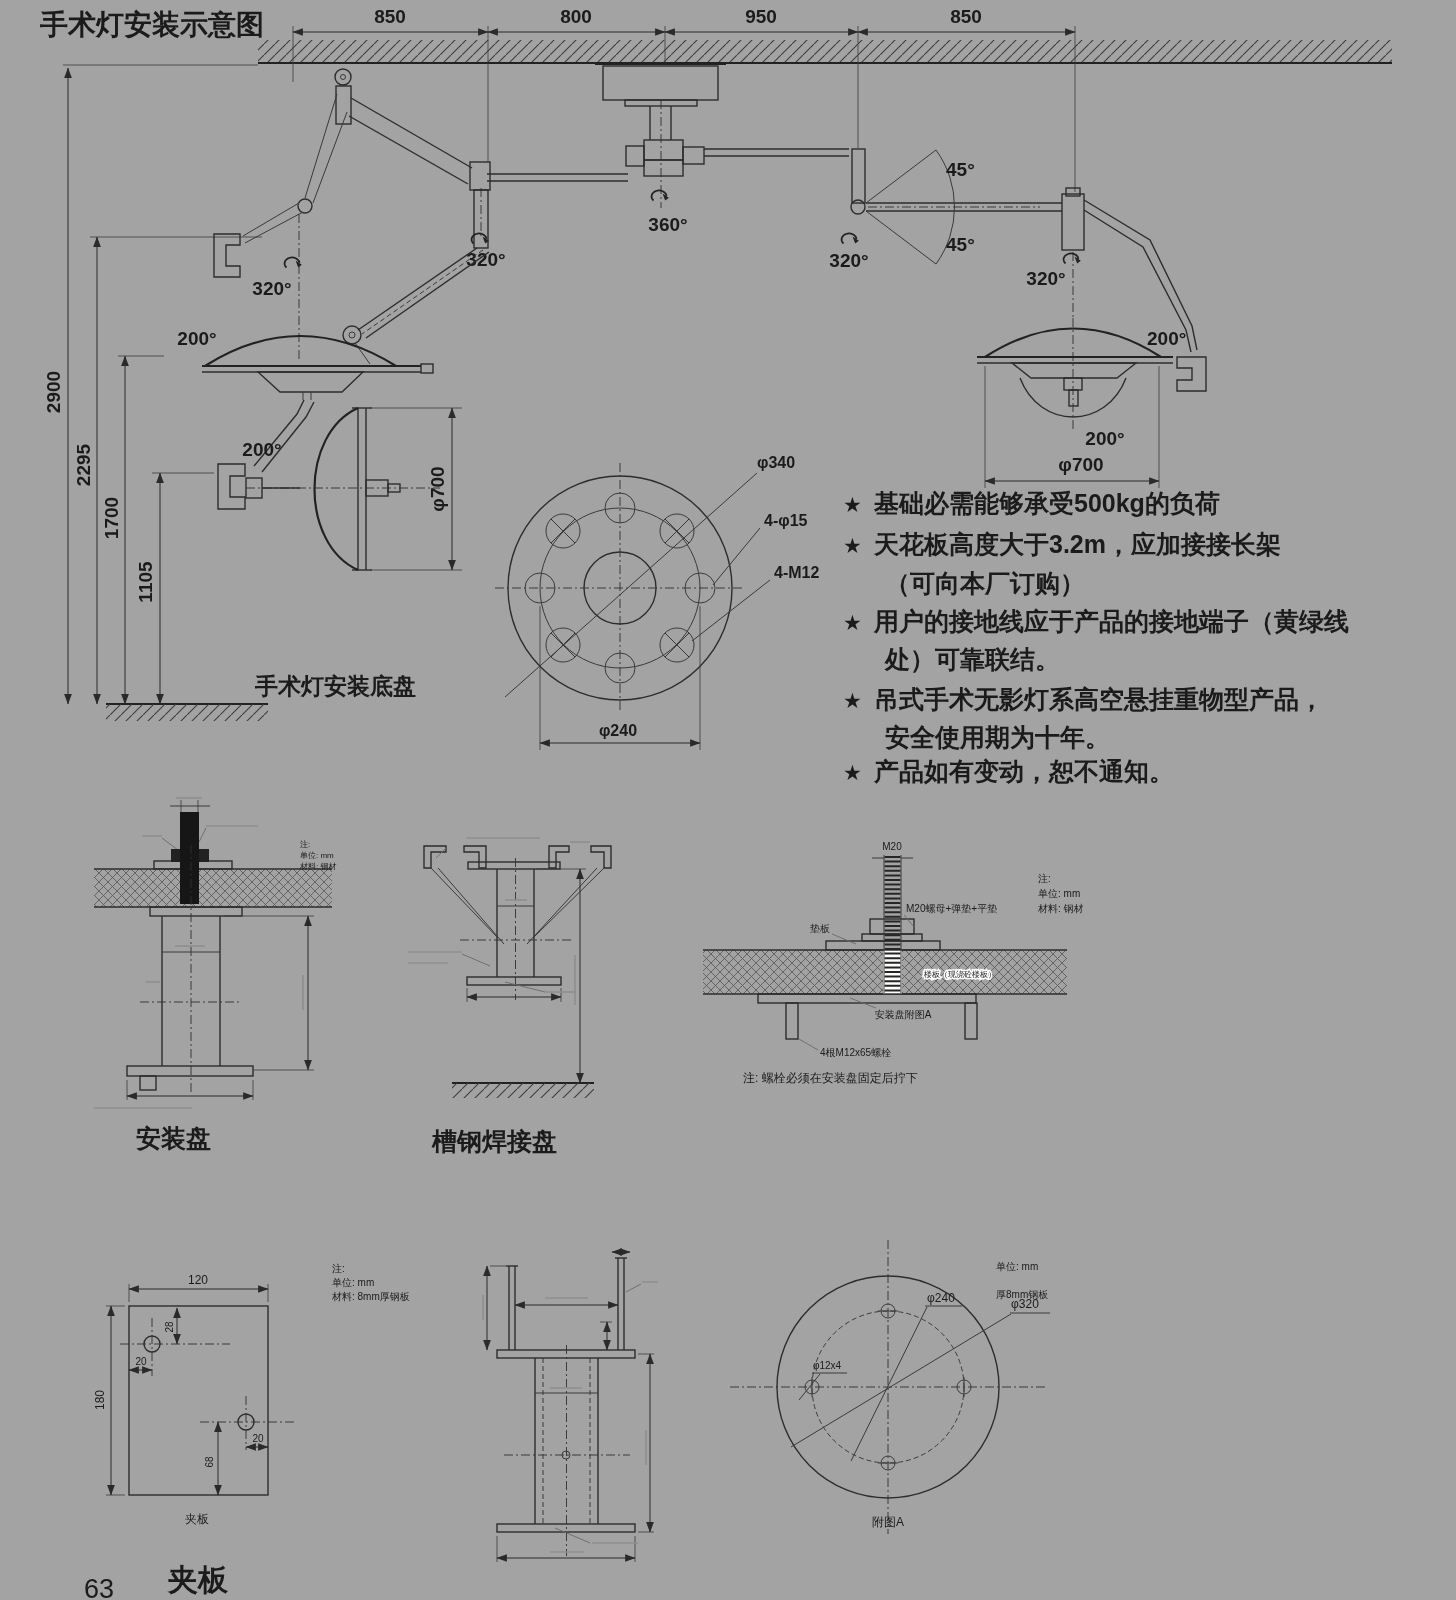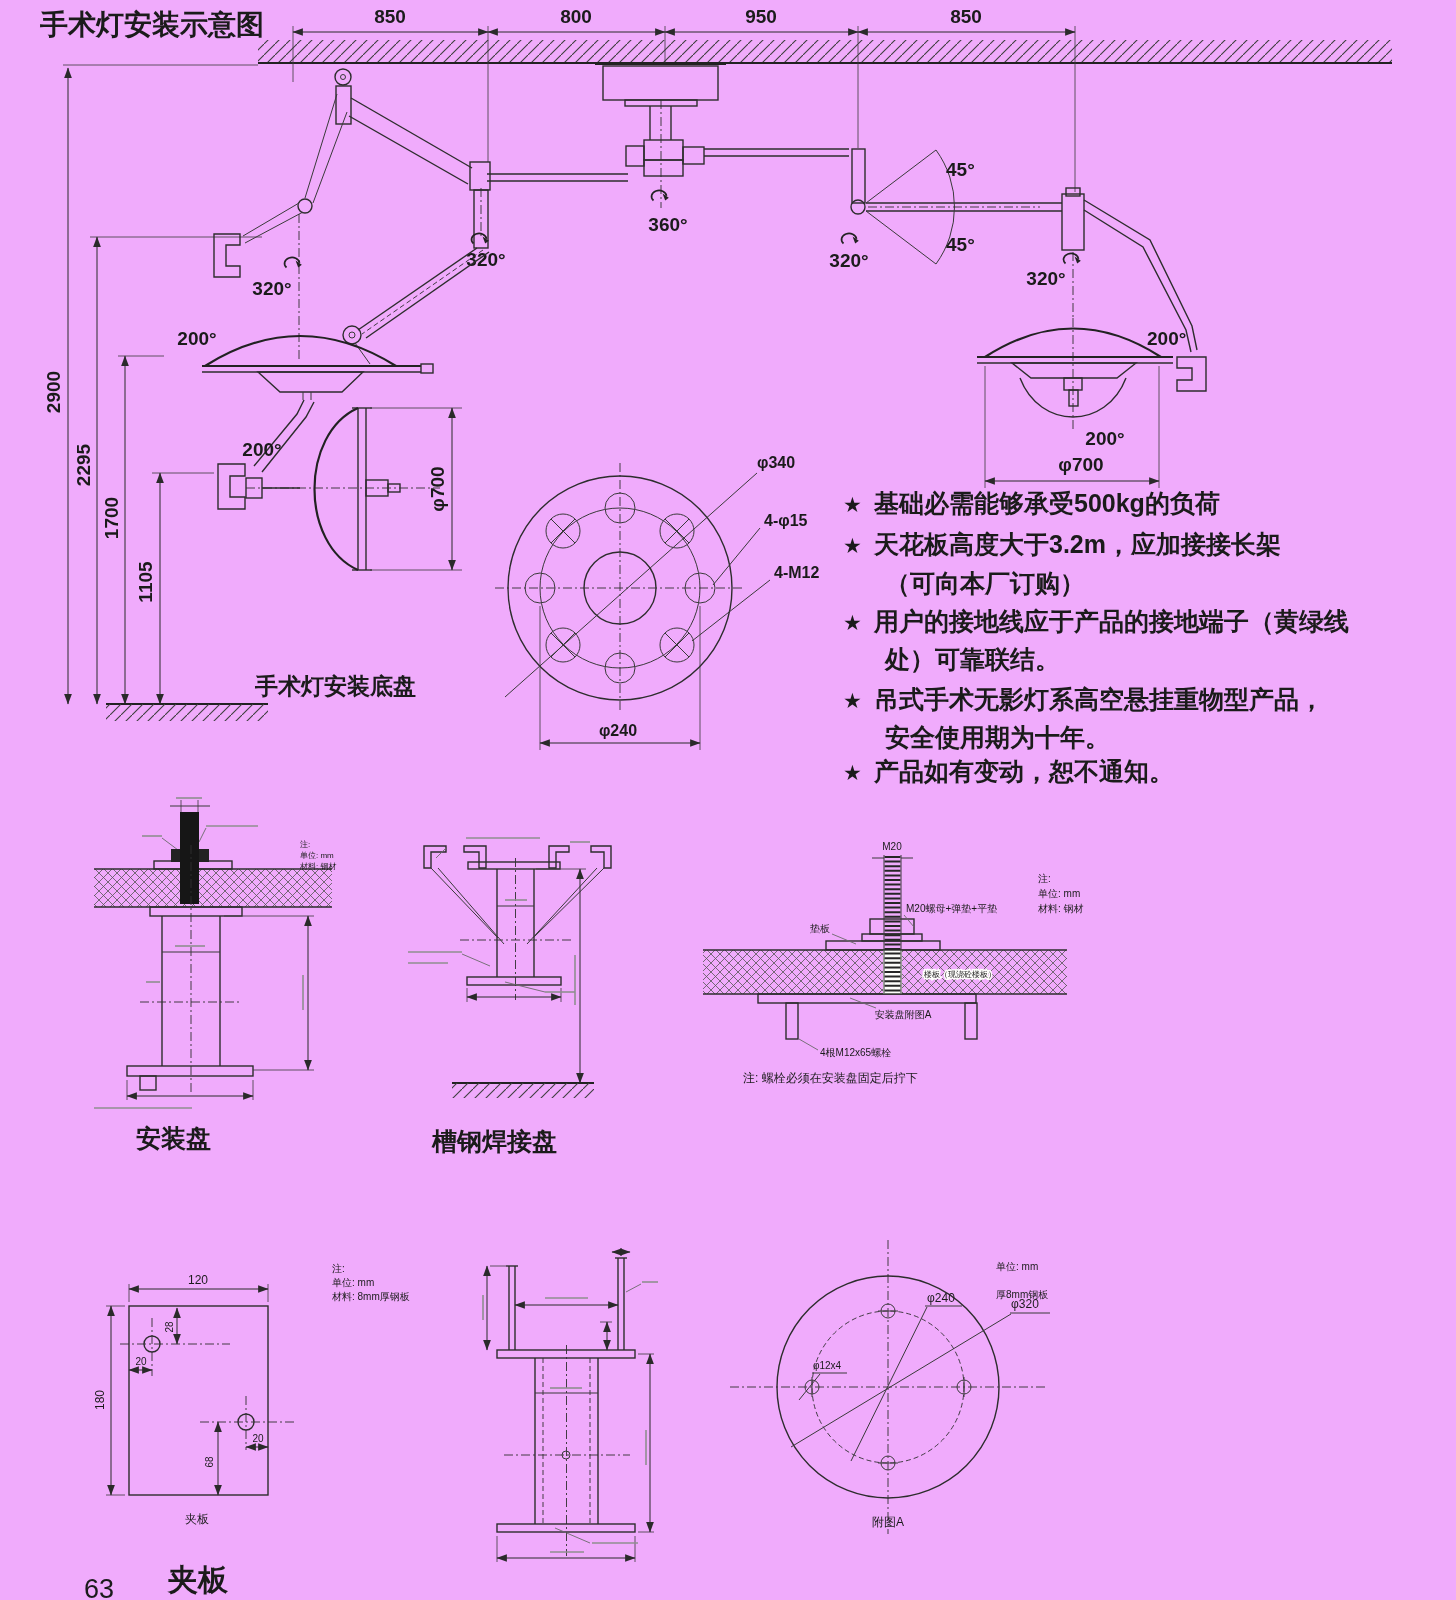--- a/index.html
+++ b/index.html
@@ -1,16 +1,16 @@
 <!DOCTYPE html>
 <html><head>
 <meta charset="utf-8">
 <style>
   html,body{margin:0;padding:0;background:#e8e8e8;}
-  .page{width:1456px;height:1600px;background:#f0abfc;position:relative;margin:0 auto;overflow:hidden;
+  .page{width:1456px;height:1600px;background:#a3a3a3;position:relative;margin:0 auto;overflow:hidden;
         font-family:"Liberation Sans", sans-serif;}
   svg{display:block}
   svg text{font-family:"Liberation Sans", sans-serif; fill:#1b1b1b;}
   .h1{font-size:28px;font-weight:700;}
   .cap{font-size:25px;font-weight:700;}
   .cap2{font-size:23px;font-weight:700;}
   .big{font-size:30px;font-weight:700;}
   .pg{font-size:27px;}
   .bul{font-size:25px;font-weight:700;}
   .star{font-size:21px;}

